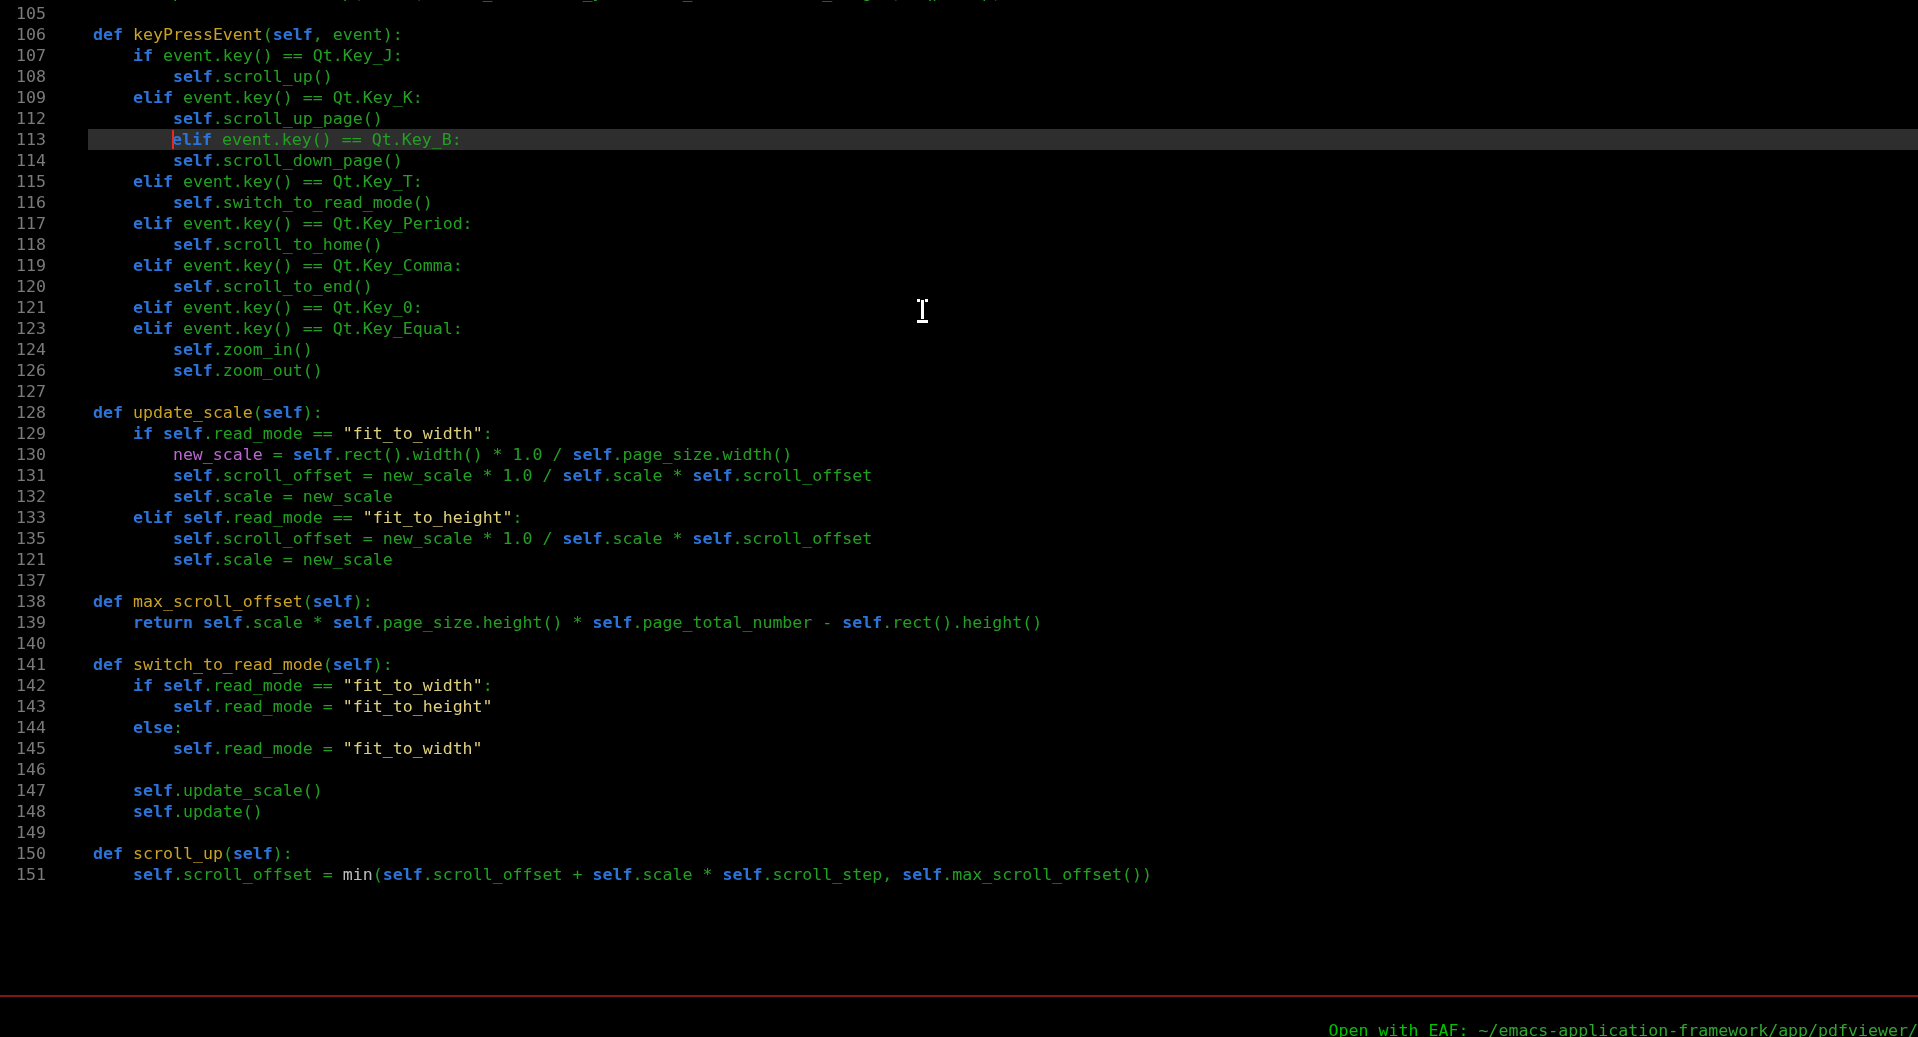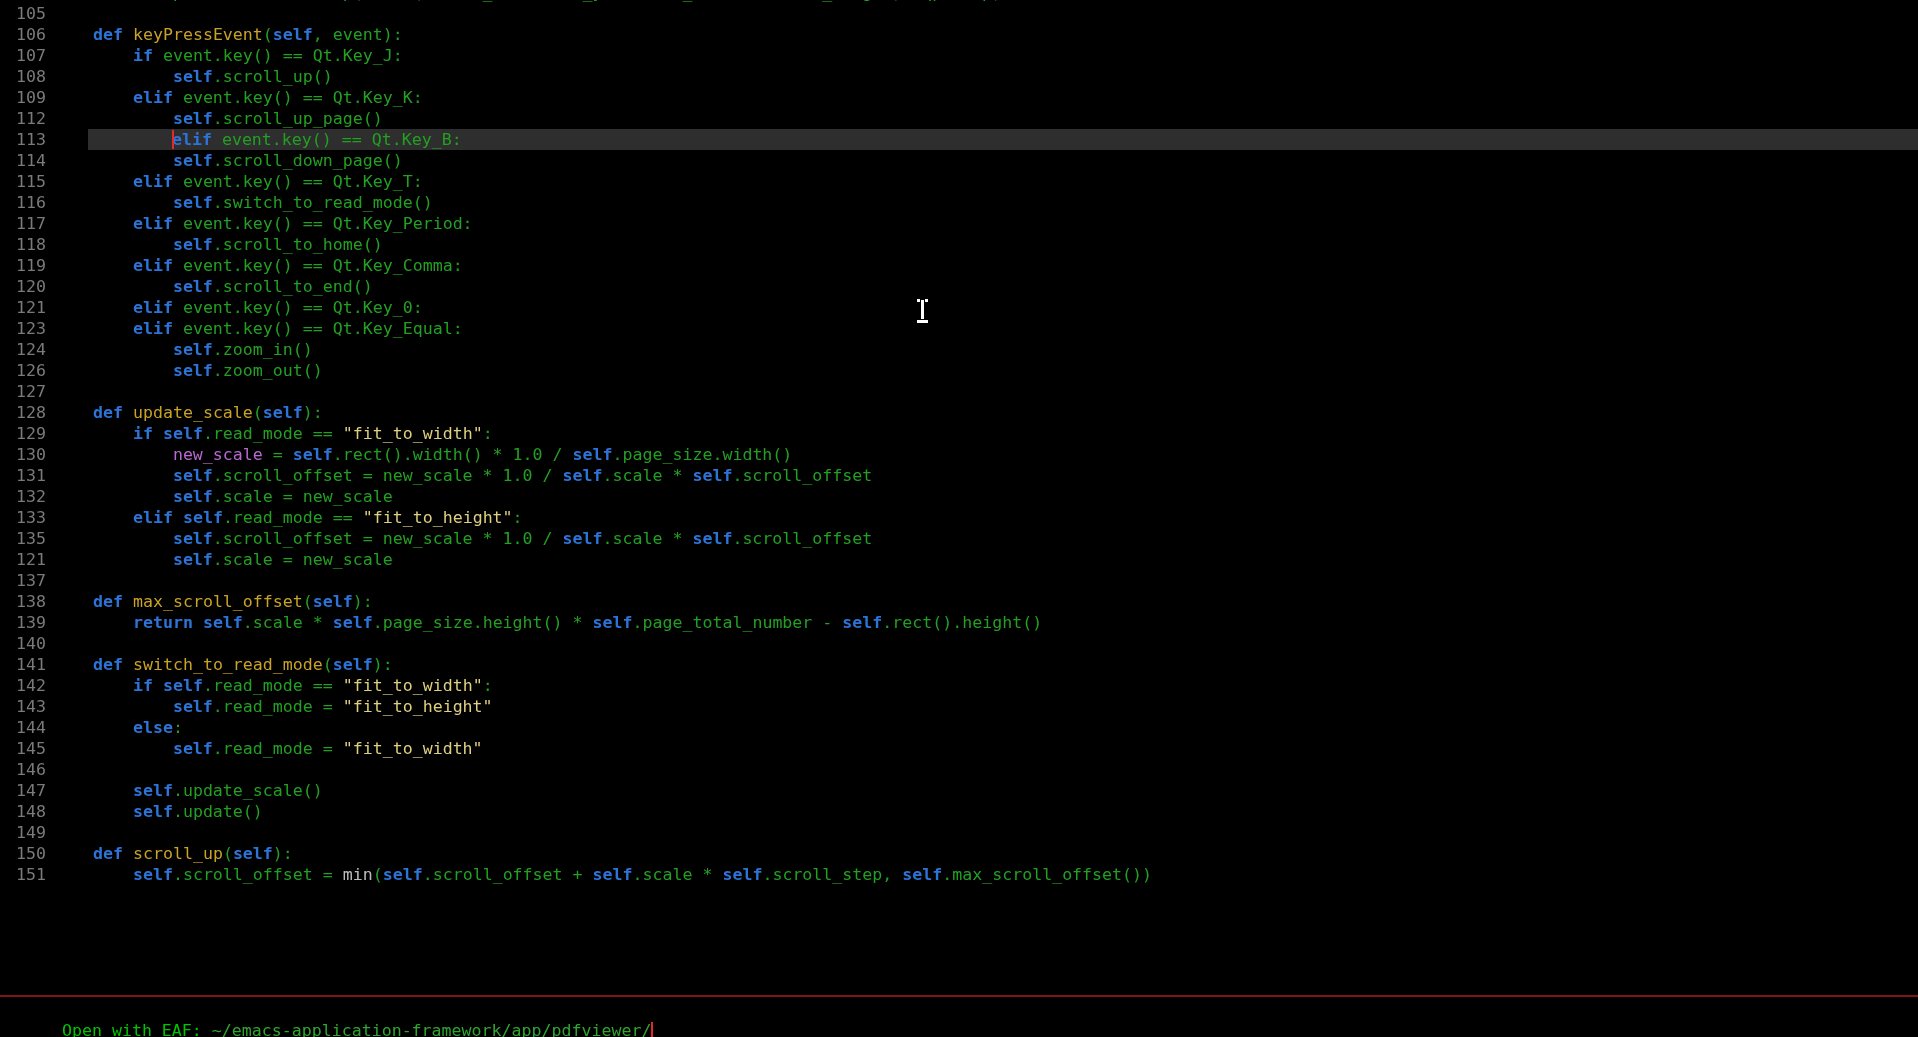--- a/index.html
+++ b/index.html
@@ -22,21 +22,21 @@
   .tk-kw{color:var(--keyword);font-weight:bold;}
   .tk-fn{color:var(--function_name);}
   .tk-str{color:var(--string);}
   .tk-var{color:var(--variable);}
   .tk-bi{color:var(--builtin);}
   .tk-g{color:var(--default_text);}
   .cursor-bar{display:inline-block;width:2px;height:19px;margin-right:-2px;
               background:var(--cursor);vertical-align:middle;position:relative;top:-1px;}
   
   .divider{position:absolute;left:0;top:995px;width:1918px;height:2px;background:var(--divider);}
-  .echo-area{position:absolute;left:2px;top:999px;width:1916px;height:38px;}
+  .echo-area{position:absolute;left:2px;top:999px;width:1916px;height:38px;text-align:right;}
   .mb-line{height:21px;line-height:21px;font-size:16.6px;white-space:pre;}
   .mb-prompt{color:var(--prompt);}
   .mb-input{color:var(--input_text);}
   .mb-cursor{height:18px;}
   .tray{position:absolute;right:2px;top:21px;height:17px;line-height:17px;
         font-family:"DejaVu Sans",sans-serif;font-size:14px;color:var(--tray_text);white-space:pre;}
   
   .ibeam{position:absolute;left:916px;top:299px;width:13px;height:24px;}
   .ib-stem{position:absolute;left:5px;top:1px;width:3px;height:22px;background:var(--mouse_cursor);
            box-shadow:0 0 0 1px #000;}

